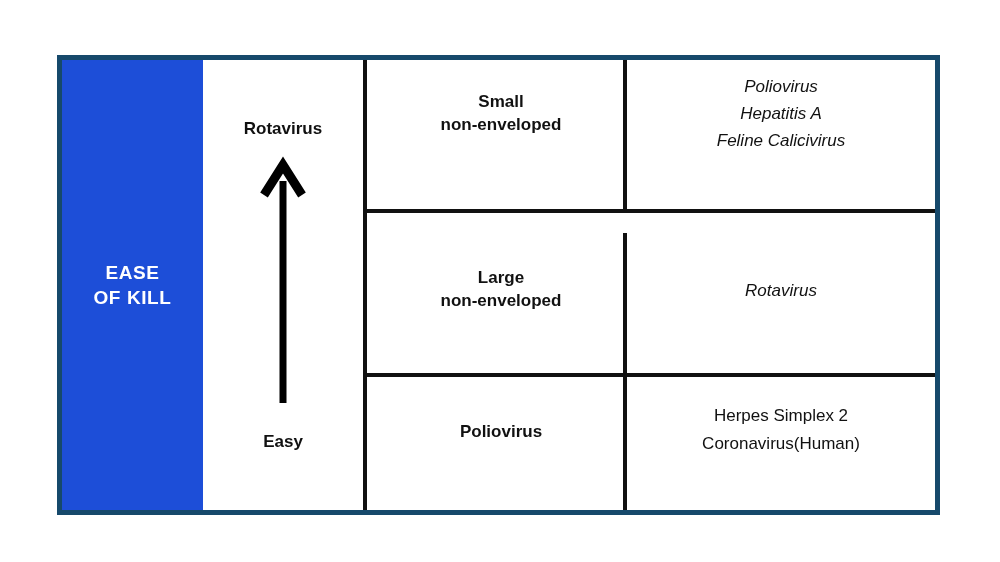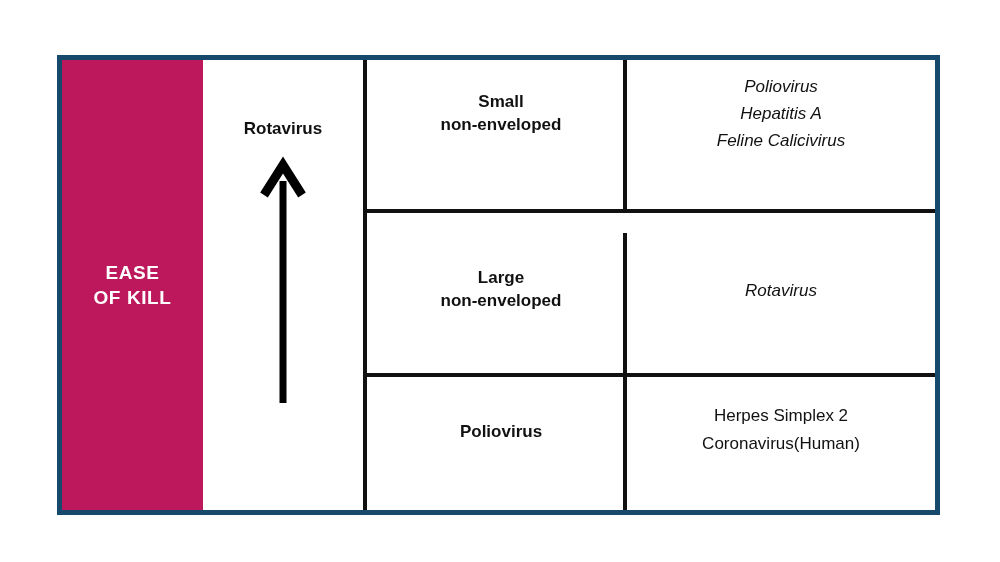--- a/index.html
+++ b/index.html
@@ -32,21 +32,21 @@
     border: 5px solid #16496B;
     background: #ffffff;
     display: flex;
     flex-direction: row;
   }
 
   
   .ease-panel {
     width: 141px;
     flex: 0 0 141px;
-    background: #be185d;
+    background: #1d4ed8;
     display: flex;
     align-items: center;
     justify-content: center;
   }
   .ease-panel-text {
     color: #ffffff;
     font-weight: bold;
     font-size: 19px;
     line-height: 1.32;
     letter-spacing: 0.6px;
@@ -150,20 +150,21 @@
     <div class="scale-col">
       <div class="scale-top-label">Rotavirus</div>
 
       <div class="scale-arrow">
         <svg width="46" height="255" viewBox="0 0 46 255" xmlns="http://www.w3.org/2000/svg">
           <line x1="23" y1="248" x2="23" y2="26" stroke="#000000" stroke-width="7"></line>
           <polyline points="4,40 23,10 42,40" fill="none" stroke="#000000" stroke-width="9" stroke-linecap="butt" stroke-linejoin="miter"></polyline>
         </svg>
       </div>
 
+      <div class="scale-bottom-label">Easy</div>
     </div>
 
     <div class="matrix">
 
       <div class="matrix-row r1">
         <div class="cell cell-category">Small
 non-enveloped</div>
         <div class="cell cell-examples italic">Poliovirus
 Hepatitis A
 Feline Calicivirus</div>

